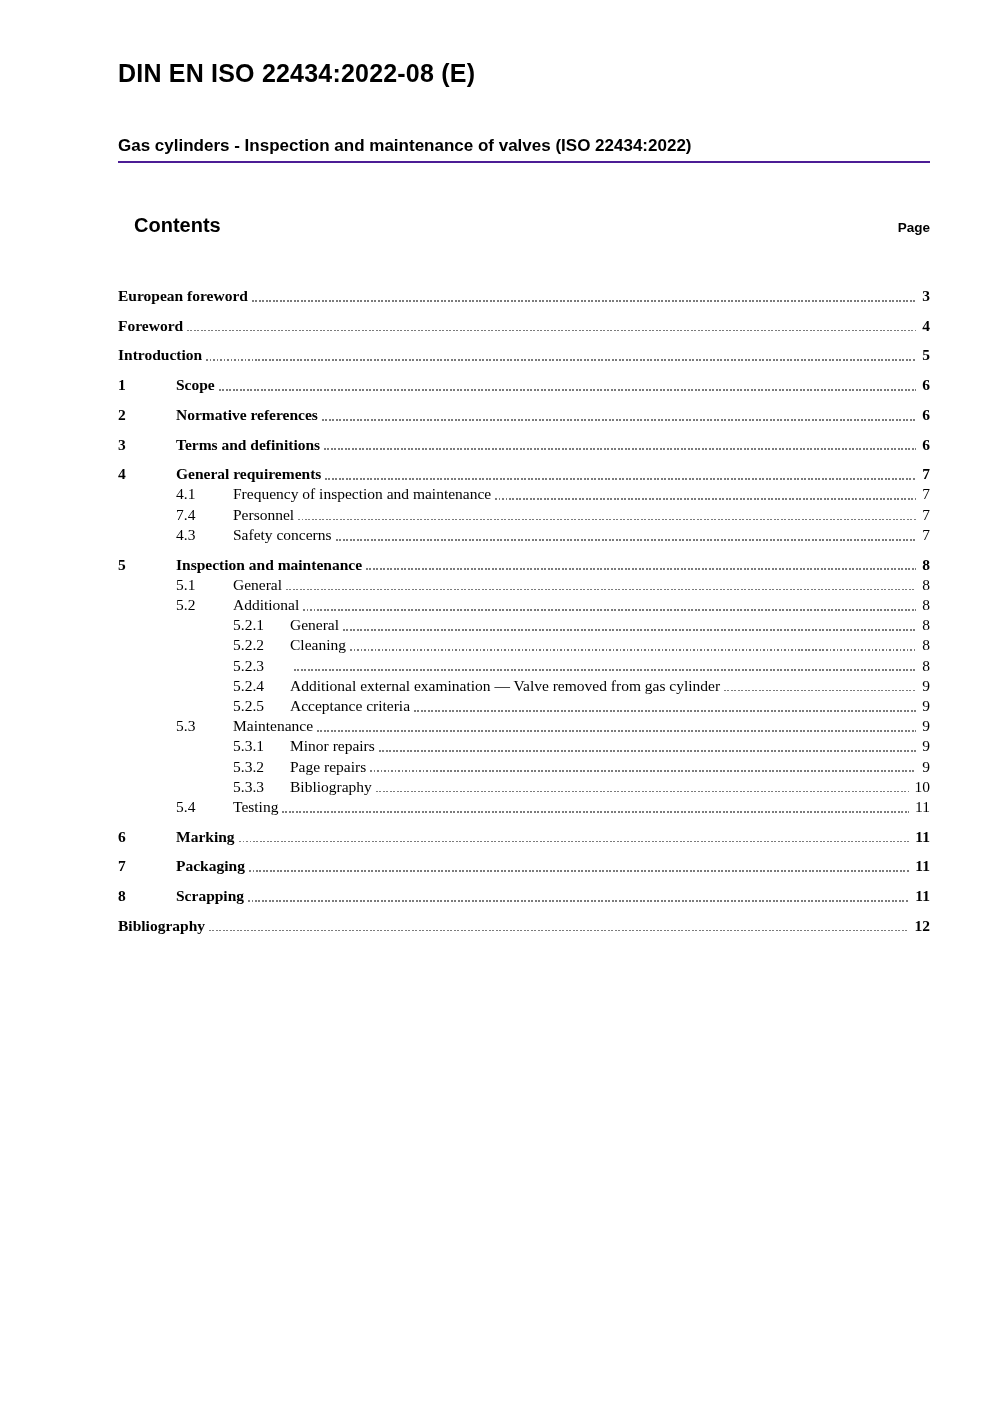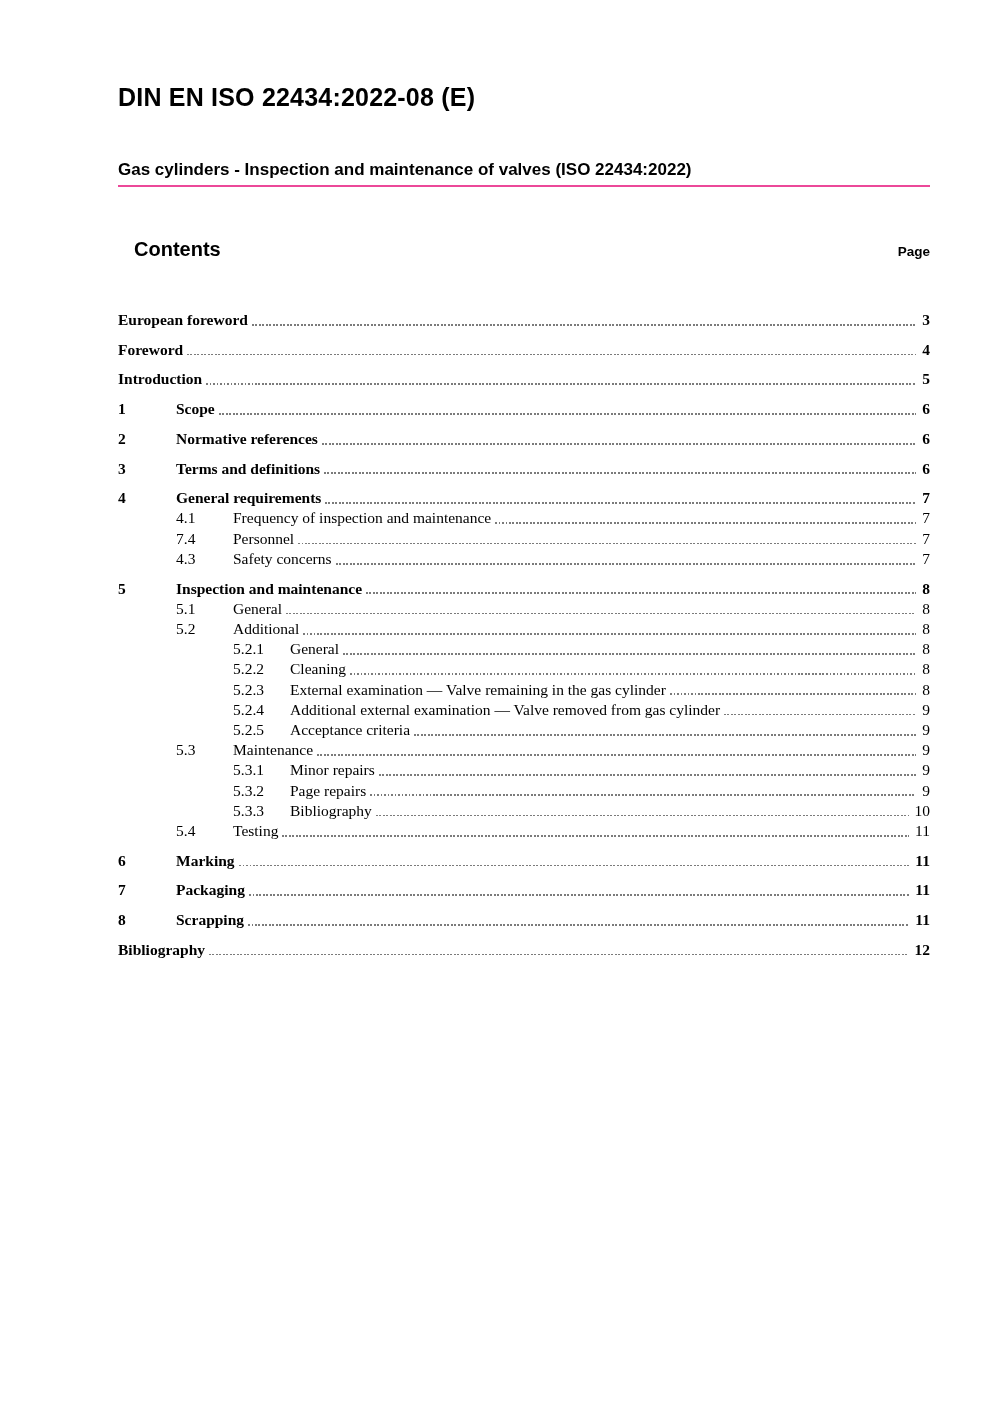--- a/index.html
+++ b/index.html
@@ -7,34 +7,34 @@
     padding: 0;
     background: #ffffff;
   }
   .page {
     position: relative;
     width: 992px;
     height: 1403px;
     background: #ffffff;
     color: #000000;
     box-sizing: border-box;
-    padding: 84px 62px 0 118px;
+    padding: 60px 62px 0 118px;
     font-family: "Liberation Sans", sans-serif;
     overflow: hidden;
   }
   .doc-title {
     margin: 0;
     font-size: 25px;
     line-height: 27px;
     font-weight: bold;
     letter-spacing: 0.2px;
   }
   .subtitle-wrap {
     margin-top: 48px;
-    border-bottom: 2px solid #ec4899;
+    border-bottom: 2px solid #4c1d95;
     padding-bottom: 5px;
   }
   .doc-subtitle {
     margin: 0;
     font-size: 17px;
     line-height: 21px;
     font-weight: bold;
   }
   .contents-row {
     margin-top: 34px;
@@ -193,21 +193,20 @@
         <span class="pg">8</span>
       </div>
       <div class="toc-entry level3">
         <span class="num">5.2.2</span>
         <span class="title">Cleaning</span>
         <span class="leader"></span>
         <span class="pg">8</span>
       </div>
       <div class="toc-entry level3">
         <span class="num">5.2.3</span>
-        <span class="title">External examination — Valve remaining in the gas cylinder</span>
         <span class="leader"></span>
         <span class="pg">8</span>
       </div>
       <div class="toc-entry level3">
         <span class="num">5.2.4</span>
         <span class="title">Additional external examination — Valve removed from gas cylinder</span>
         <span class="leader"></span>
         <span class="pg">9</span>
       </div>
       <div class="toc-entry level3">

